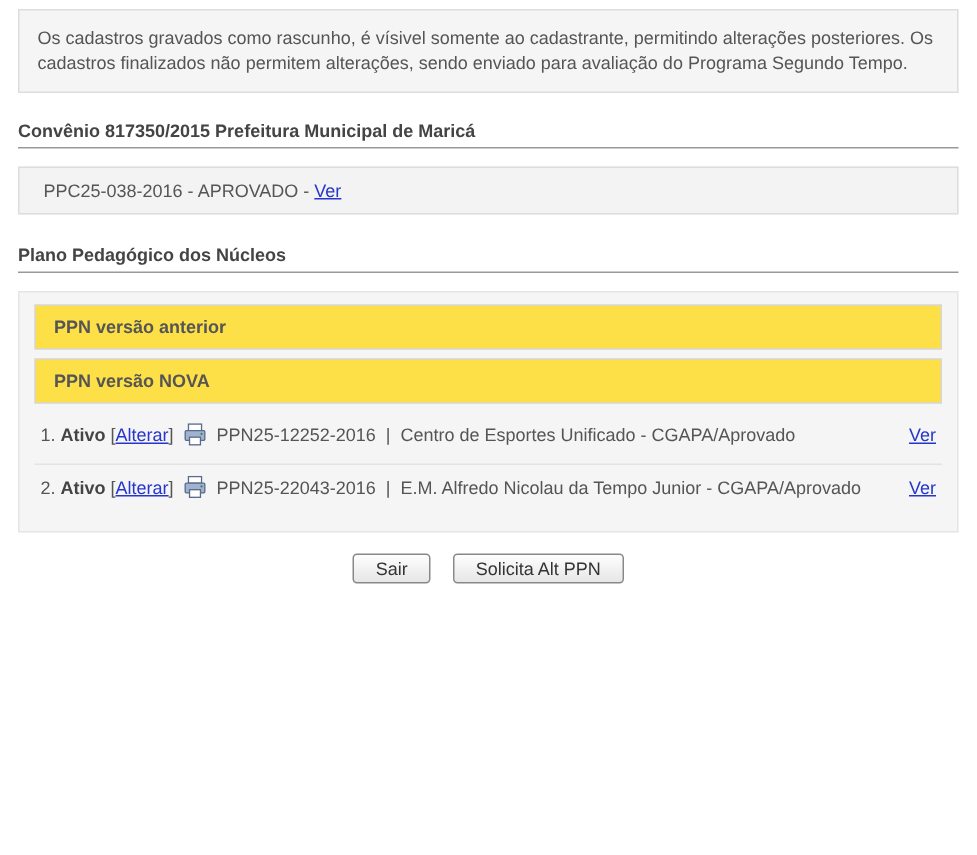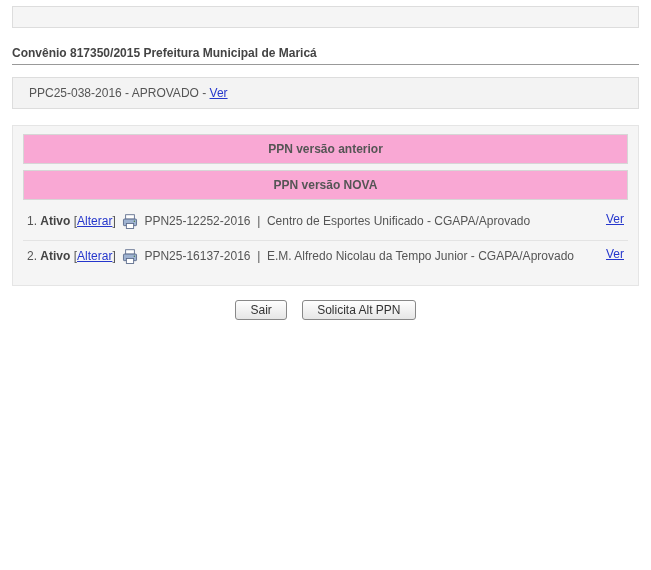--- a/index.html
+++ b/index.html
@@ -54,31 +54,30 @@
   a.link {
     color: #2536cc;
     text-decoration: underline;
   }
   .nucleos-outer {
     background: #f5f5f5;
     border: 1px solid #e5e5e5;
     padding: 8px 10px 10px 10px;
   }
   .version-header {
-    background: #f9a8d4;
+    background: #fde047;
     border: 1px solid #d6d6d6;
     padding: 7px 12px;
     font-weight: bold;
     color: #555;
     margin-bottom: 6px;
-    text-align: center;
   }
   .row {
     display: flex;
-    align-items: flex-start;
+    align-items: center;
     padding: 6px 4px 10px 4px;
     border-bottom: 1px solid #e3e3e3;
   }
   .row:last-child {
     border-bottom: none;
   }
   .row-main {
     flex: 1;
     line-height: 1.5;
   }
@@ -122,33 +121,35 @@
     cursor: pointer;
   }
 </style>
 </head>
 <body>
 
 <div class="container">
 
 
   <div class="intro-box">
+    <p>Os cadastros gravados como rascunho, é vísivel somente ao cadastrante, permitindo alterações posteriores. Os cadastros finalizados não permitem alterações, sendo enviado para avaliação do Programa Segundo Tempo.</p>
   </div>
 
   <div class="section-title">Convênio 817350/2015 Prefeitura Municipal de Maricá</div>
 
 
   <div class="ppc-box">
     <span>PPC25-038-2016</span>
     <span> - </span>
     <span>APROVADO</span>
     <span> - </span>
     <a href="#" class="link">Ver</a>
   </div>
 
+  <div class="section-title">Plano Pedagógico dos Núcleos</div>
 
   <div class="nucleos-outer">
     <div class="version-header">PPN versão anterior</div>
     <div class="version-header">PPN versão NOVA</div>
 
     <div class="row">
       <div class="row-main">
         <span class="idx">1.</span>
         <span class="status">Ativo</span>
         <span class="bracket"> [</span><a href="#" class="link">Alterar</a><span class="bracket">] </span>
@@ -175,21 +176,21 @@
         <span class="status">Ativo</span>
         <span class="bracket"> [</span><a href="#" class="link">Alterar</a><span class="bracket">] </span>
         <span class="printer-icon">
           <svg viewBox="0 0 24 22">
               <rect x="6" y="1" width="12" height="6" fill="#fff" stroke="#5a6a8a" stroke-width="1.2"></rect>
               <rect x="3" y="7" width="18" height="9" rx="1" fill="#9fb3d1" stroke="#5a6a8a" stroke-width="1.2"></rect>
               <rect x="7" y="13" width="10" height="7" fill="#fff" stroke="#5a6a8a" stroke-width="1.2"></rect>
               <circle cx="18" cy="10" r="1" fill="#4a7a4a"></circle>
             </svg>
         </span>
-        <span>PPN25-16137-2016</span>
+        <span>PPN25-22043-2016</span>
         <span> &nbsp;|&nbsp; </span>
         <span>E.M. Alfredo Nicolau da Tempo Junior - CGAPA/Aprovado</span>
       </div>
       <div class="row-ver">
         <a href="#" class="link">Ver</a>
       </div>
     </div>
 
   </div>
 

